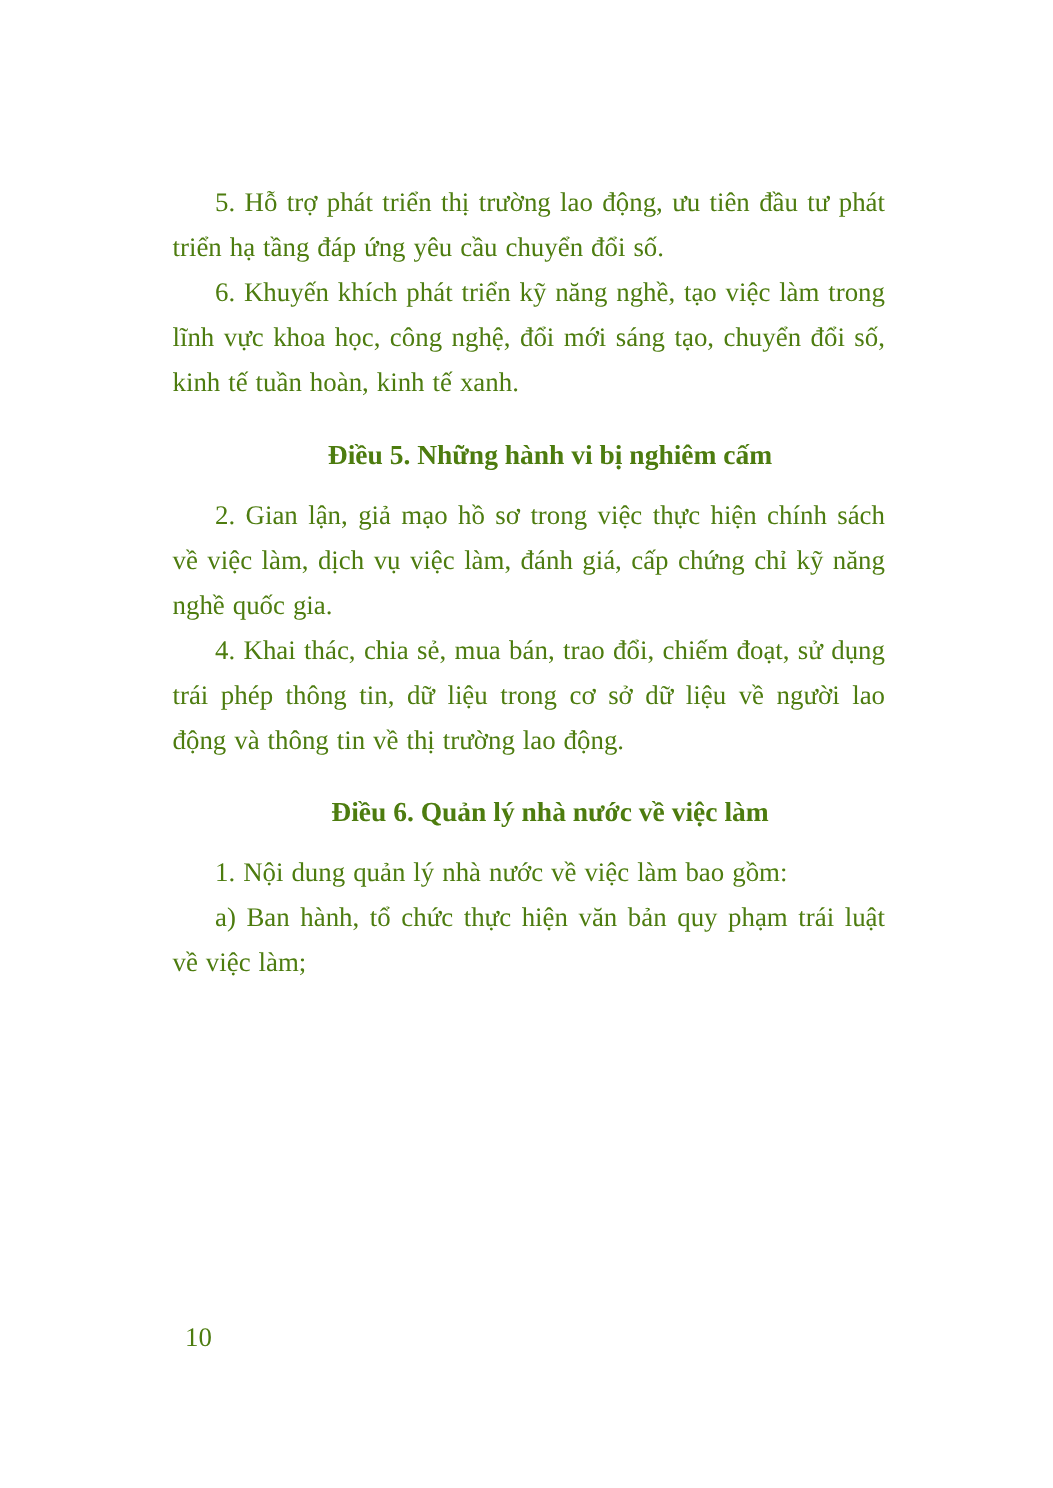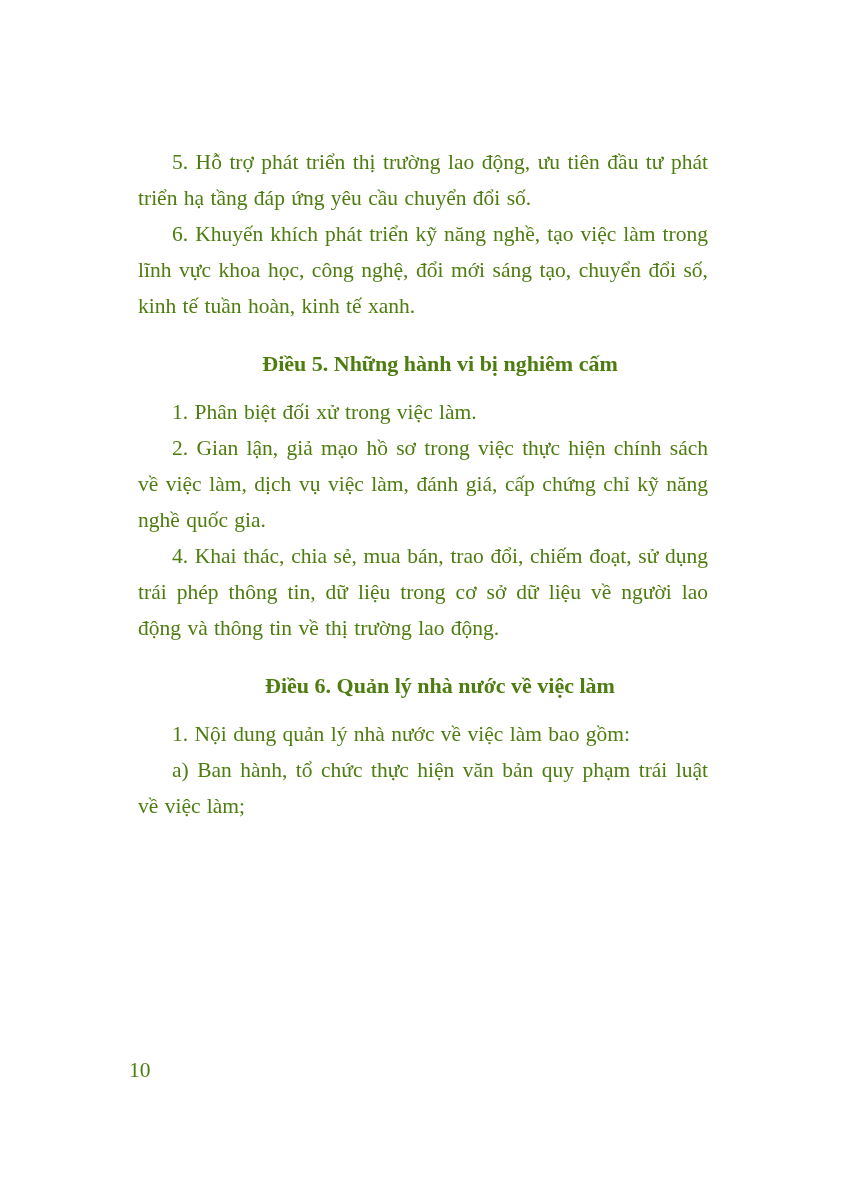--- a/index.html
+++ b/index.html
@@ -35,35 +35,34 @@
     padding-top: 22px;
     padding-bottom: 12px;
     font-size: 22px;
     line-height: 36px;
     font-weight: bold;
     text-indent: 34px;
     text-align: center;
   }
   .page-number {
     position: absolute;
-    left: 129px;
+    left: 148px;
     top: 1052px;
     font-size: 21.5px;
     line-height: 36px;
   }
 </style>
 </head>
 <body>
 
 <div class="page">
   <div class="text-block">
     <p class="para">5. Hỗ trợ phát triển thị trường lao động, ưu tiên đầu tư phát triển hạ tầng đáp ứng yêu cầu chuyển đổi số.</p>
     <p class="para">6. Khuyến khích phát triển kỹ năng nghề, tạo việc làm trong lĩnh vực khoa học, công nghệ, đổi mới sáng tạo, chuyển đổi số, kinh tế tuần hoàn, kinh tế xanh.</p>
     <h2 class="heading">Điều 5. Những hành vi bị nghiêm cấm</h2>
-    <p class="para">1. Phân biệt đối xử trong việc làm.</p>
     <p class="para">2. Gian lận, giả mạo hồ sơ trong việc thực hiện chính sách về việc làm, dịch vụ việc làm, đánh giá, cấp chứng chỉ kỹ năng nghề quốc gia.</p>
     <p class="para">4. Khai thác, chia sẻ, mua bán, trao đổi, chiếm đoạt, sử dụng trái phép thông tin, dữ liệu trong cơ sở dữ liệu về người lao động và thông tin về thị trường lao động.</p>
     <h2 class="heading">Điều 6. Quản lý nhà nước về việc làm</h2>
     <p class="para">1. Nội dung quản lý nhà nước về việc làm bao gồm:</p>
     <p class="para">a) Ban hành, tổ chức thực hiện văn bản quy phạm trái luật về việc làm;</p>
   </div>
   <div class="page-number">10</div>
 </div>
 
 </body></html>

